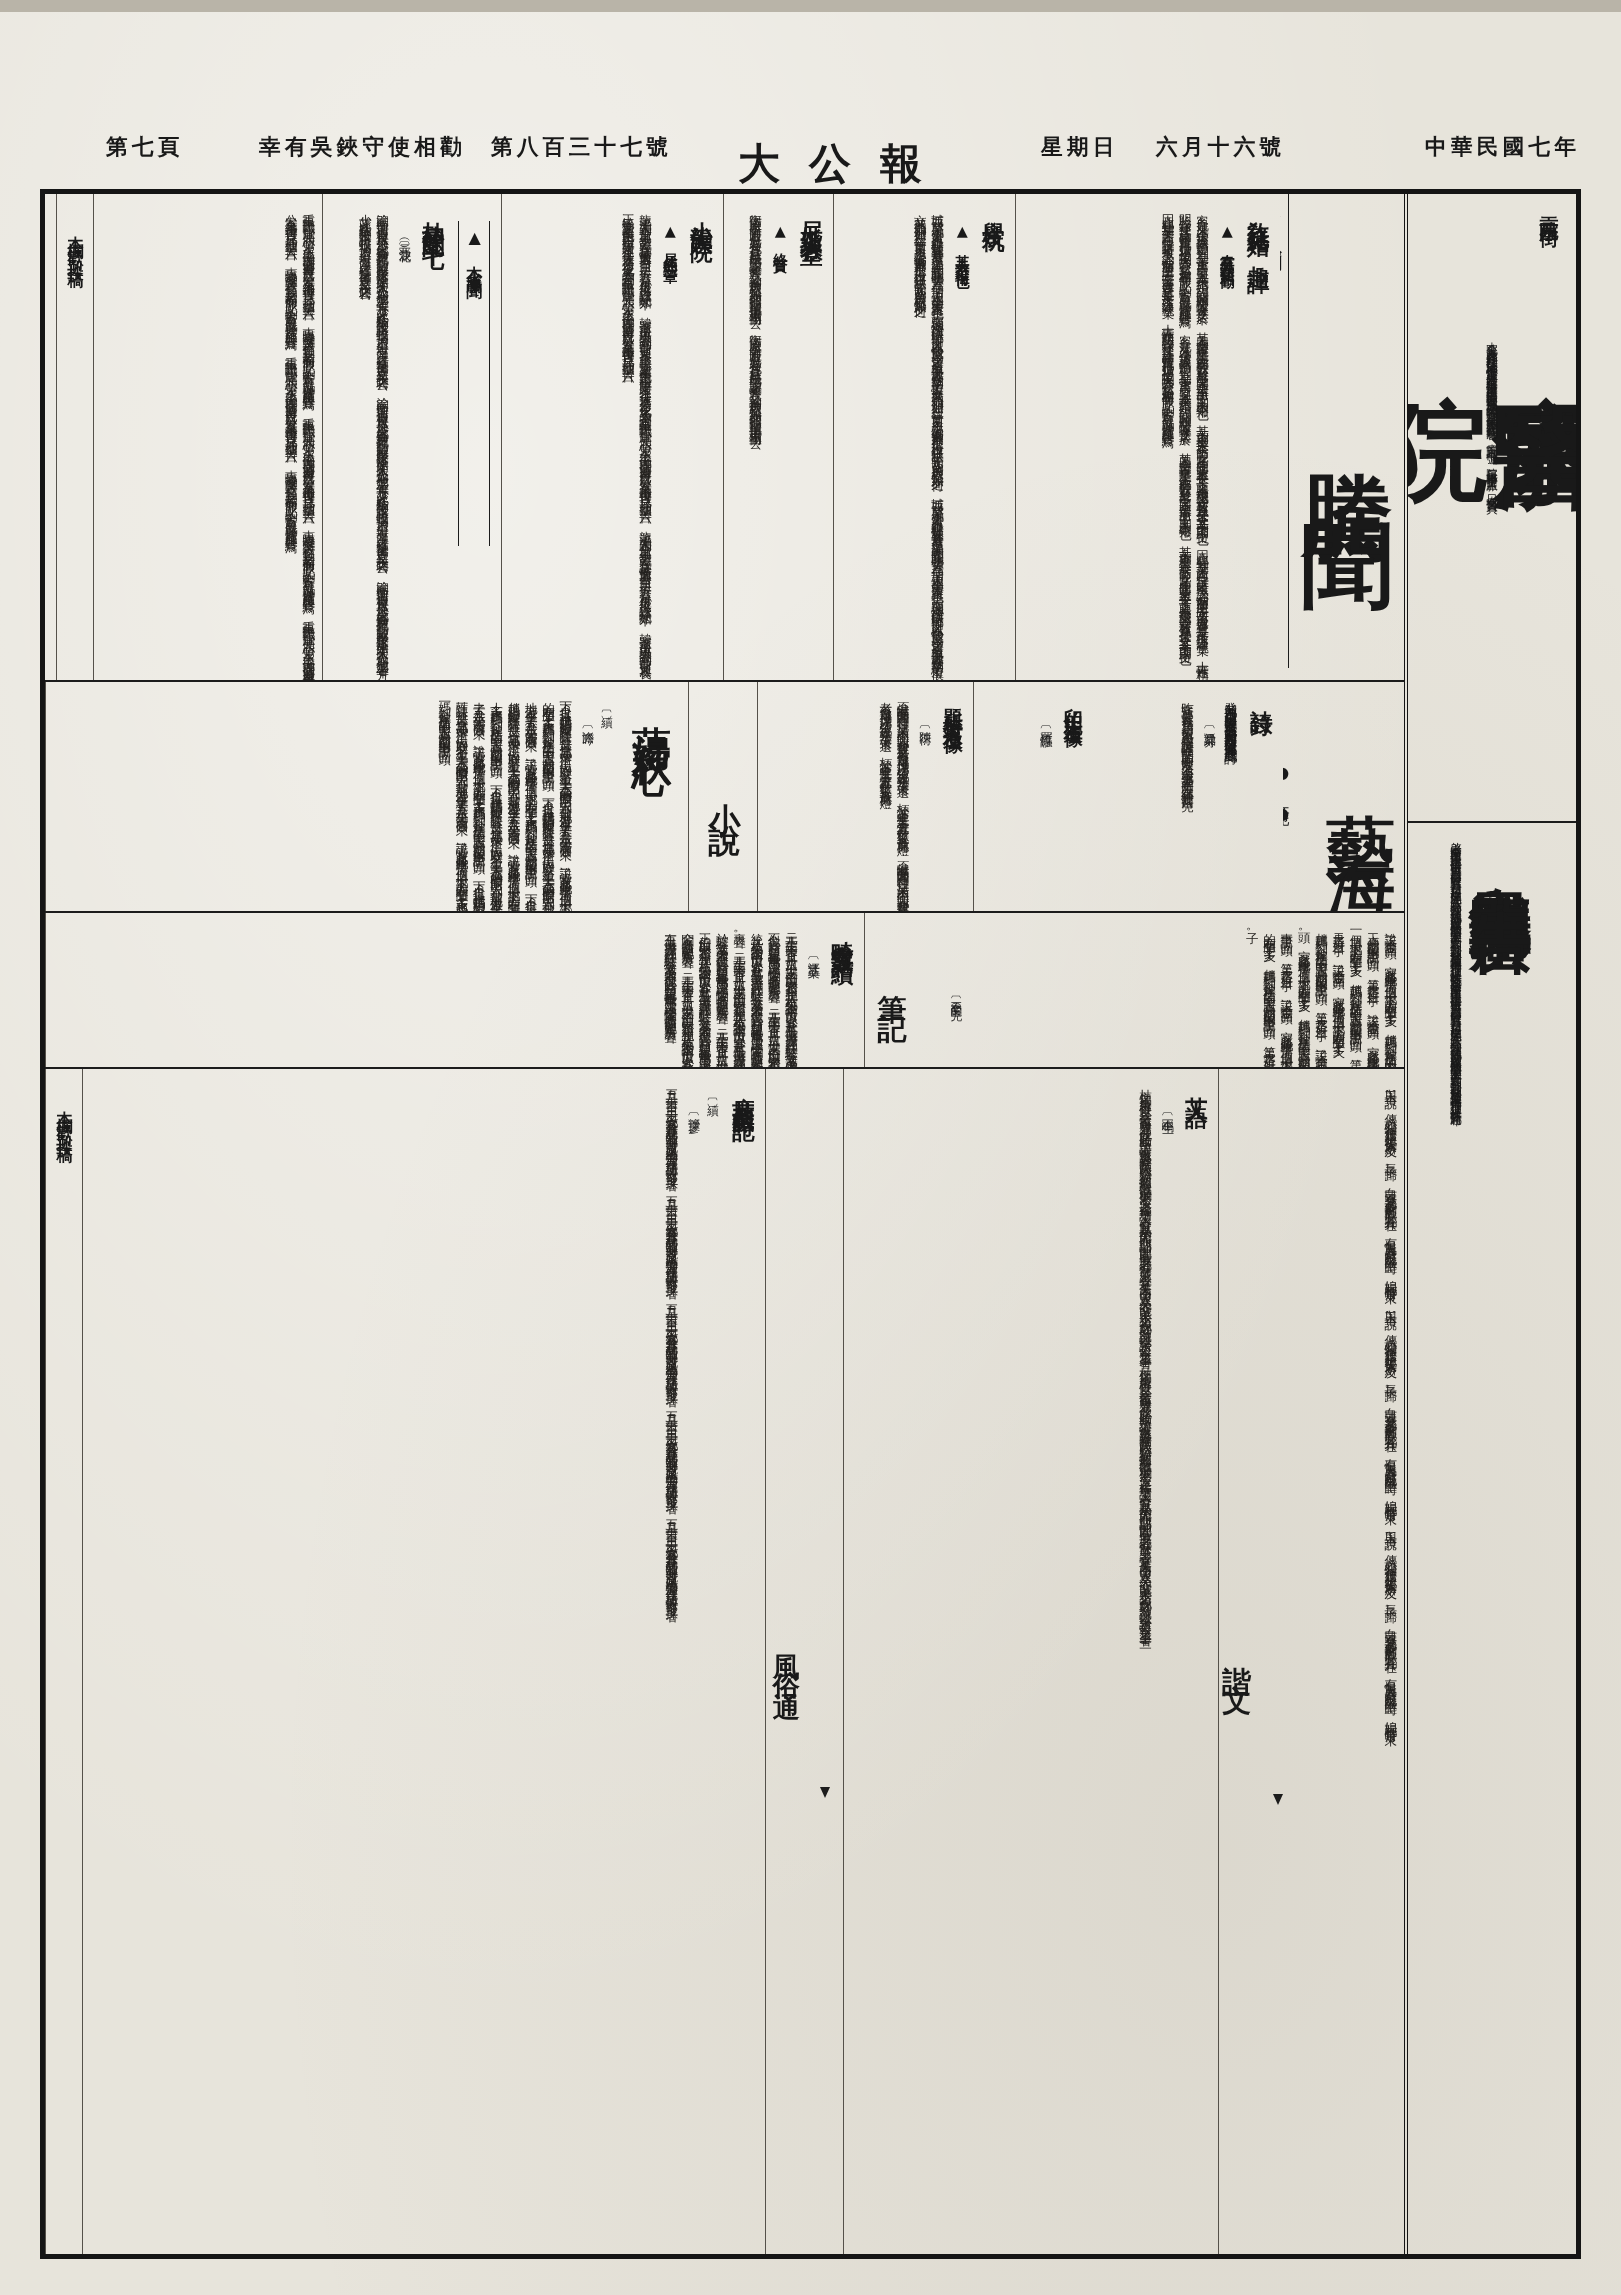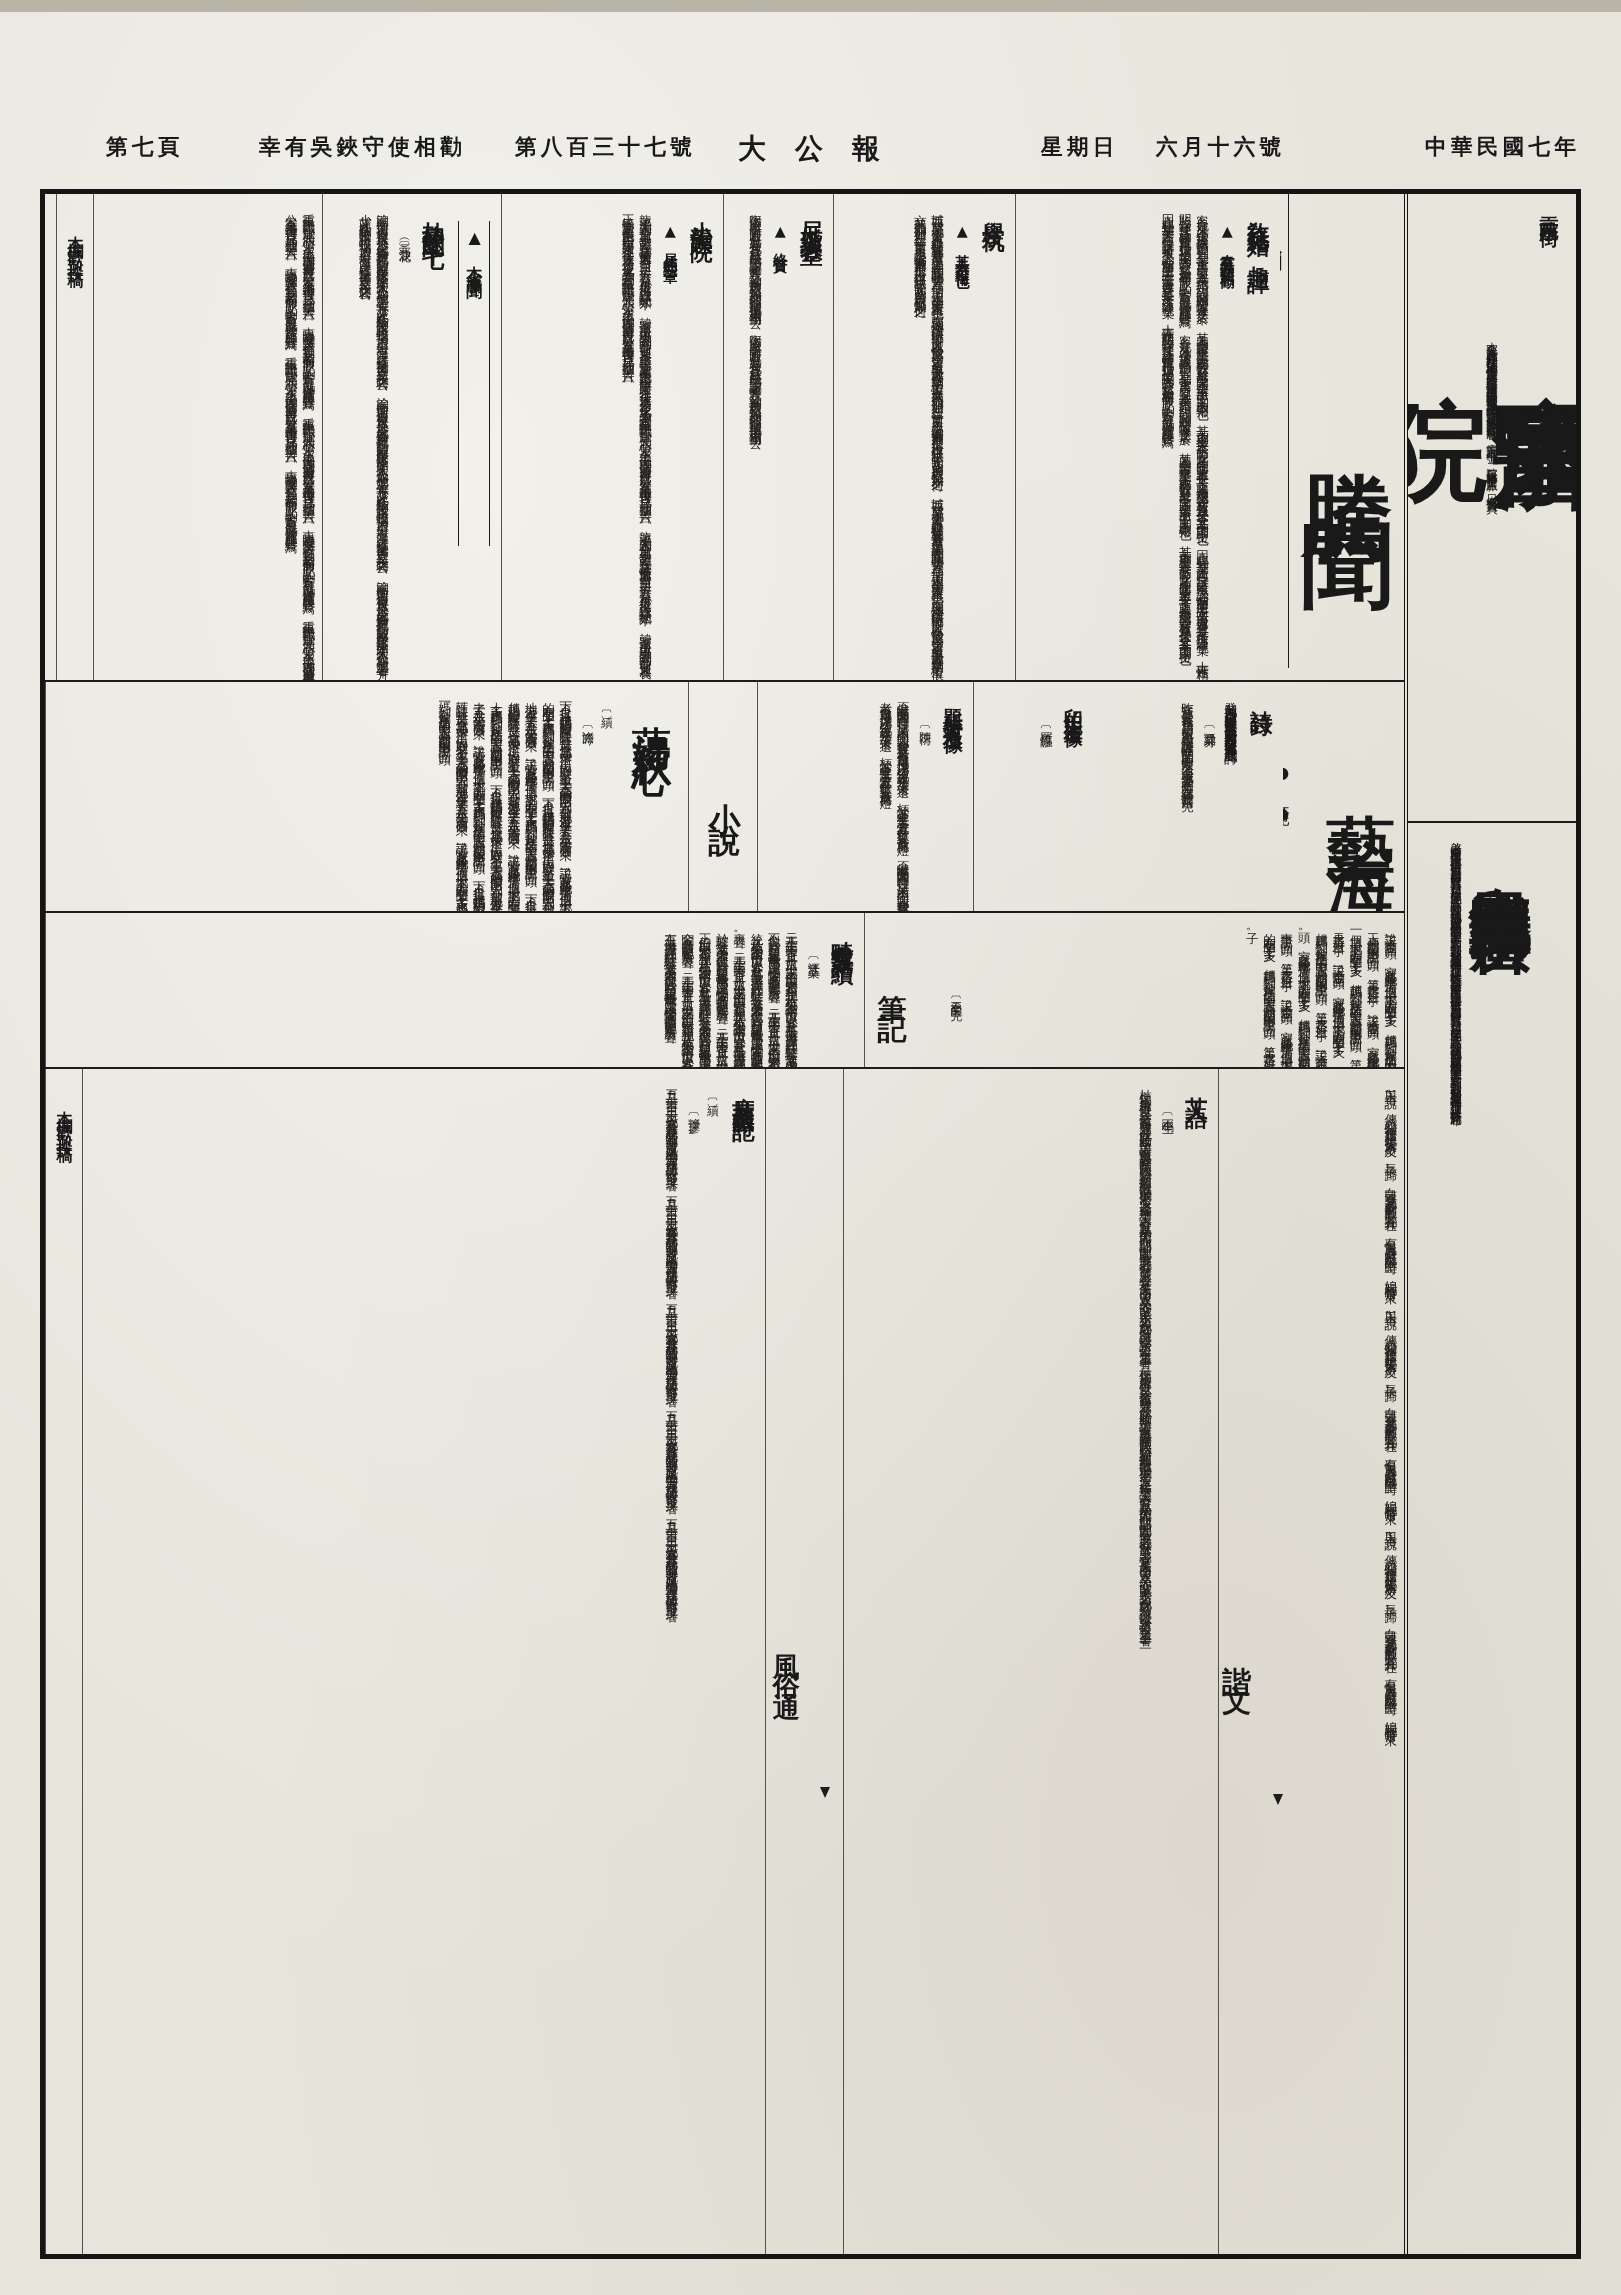--- a/index.html
+++ b/index.html
@@ -5,21 +5,21 @@
   html,body{margin:0;padding:0;background:#b9b4a8;}
   .page{position:relative;width:1622px;height:2295px;margin:12px auto;
     background:#e7e4db;
     background-image:radial-gradient(ellipse at 30% 20%, rgba(255,255,255,.45), rgba(0,0,0,0) 60%),
                      radial-gradient(ellipse at 75% 80%, rgba(120,110,90,.10), rgba(0,0,0,0) 55%);
     font-family:"DejaVu Sans",sans-serif;color:#191919;overflow:hidden;}
   .v{writing-mode:vertical-rl;text-orientation:upright;}
   
   .masthead{position:absolute;top:107px;left:43px;width:1535px;height:61px;}
   .mh{position:absolute;top:13px;font-weight:bold;font-size:21.6px;letter-spacing:4.3px;white-space:nowrap;}
-  .mh-paper{top:11px;font-size:28px;letter-spacing:29px;}
+  .mh-paper{top:17px;font-size:42px;letter-spacing:29px;}
   
   .frame{position:absolute;top:177px;left:40px;width:1541px;height:2070px;
     border:5.8px solid #151515;box-sizing:border-box;display:flex;flex-direction:row;}
   .main{flex:1 1 auto;display:flex;flex-direction:column;min-width:0;}
   
   .band{display:flex;flex-direction:row-reverse;border-bottom:2.2px solid #1c1c1c;box-sizing:border-box;overflow:hidden;}
   .band:last-child{border-bottom:none;}
   .b1{height:933px;} .b2{height:441px;} .b3{height:297px;} .b4{flex:1 1 auto;}
   .block{box-sizing:border-box;border-left:0.7px solid #55514a;padding:10px 4.3px;overflow:hidden;position:relative;}
   .block:first-child{border-left:none;}
@@ -57,21 +57,21 @@
   .novel-head{font-family:"DejaVu Serif",serif;font-size:39px;font-weight:bold;letter-spacing:10px;margin:2.9px 4.3px 0 7.2px;}
 </style>
 </head>
 <body>
 
 <div class="page">
 
   <div class="masthead">
     <div class="mh" style="left:63px">第七頁</div>
     <div class="mh" style="left:216px">幸有吳鋏守使相勸</div>
-    <div class="mh" style="left:472px">第八百三十七號</div>
+    <div class="mh" style="left:448px">第八百三十七號</div>
     <div class="mh mh-paper" style="left:695px">大公報</div>
     <div class="mh" style="left:998px">星期日</div>
     <div class="mh" style="left:1113px">六月十六號</div>
     <div class="mh" style="left:1382px">中華民國七年</div>
   </div>
 
   <div class="frame">
 
     <div class="main">
 

